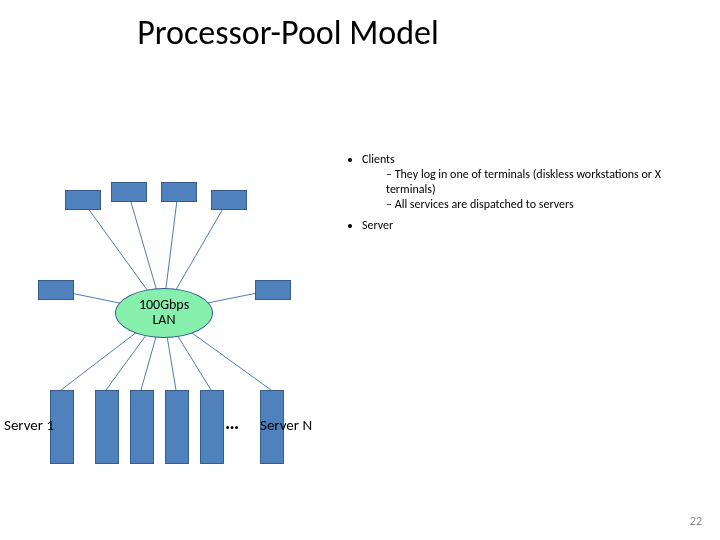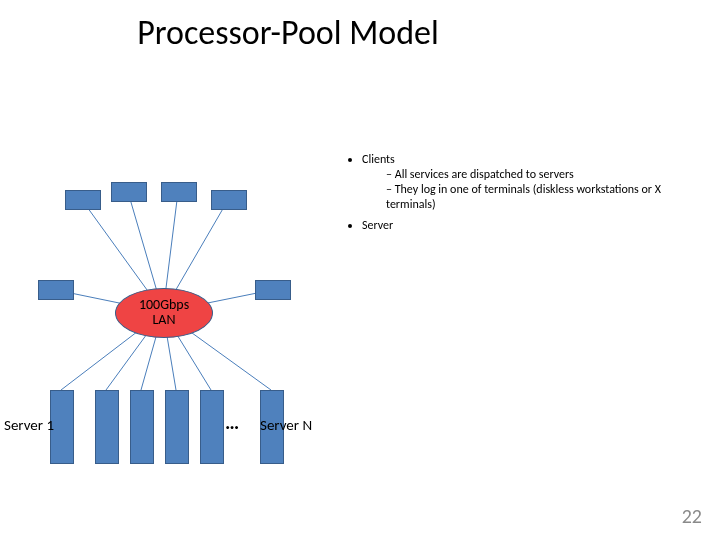--- a/index.html
+++ b/index.html
@@ -42,21 +42,21 @@
     left: 10px;
     width: 320px;
     height: 330px;
   }
   .hub {
     position: absolute;
     left: 105px;
     top: 128px;
     width: 96px;
     height: 48px;
-    background: #ef4444;
+    background: #86efac;
     border: 1px solid #385d8a;
     border-radius: 50%;
     display: flex;
     align-items: center;
     justify-content: center;
     font-size: 14px;
     text-align: center;
     line-height: 1.05;
     z-index: 3;
   }
@@ -96,36 +96,36 @@
   svg.lines {
     position: absolute;
     left: 0; top: 0;
     width: 320px; height: 330px;
     z-index: 1;
   }
   .pagenum {
     position: absolute;
     right: 18px;
     bottom: 12px;
-    font-size: 20px;
+    font-size: 12px;
     color: #8a8a8a;
   }
 </style>
 </head>
 <body>
 
 <div class="title">Processor-Pool Model</div>
 
 <div class="bullets">
   <ul>
     <li>
       <span>Clients</span>
       <ul>
+        <li>They log in one of terminals (diskless workstations or X terminals)</li>
         <li>All services are dispatched to servers</li>
-        <li>They log in one of terminals (diskless workstations or X terminals)</li>
       </ul>
     </li>
     <li>
       <span>Server</span>
     </li>
   </ul>
   <div class="sp"></div>
 </div>
 
 <div class="diagram">

